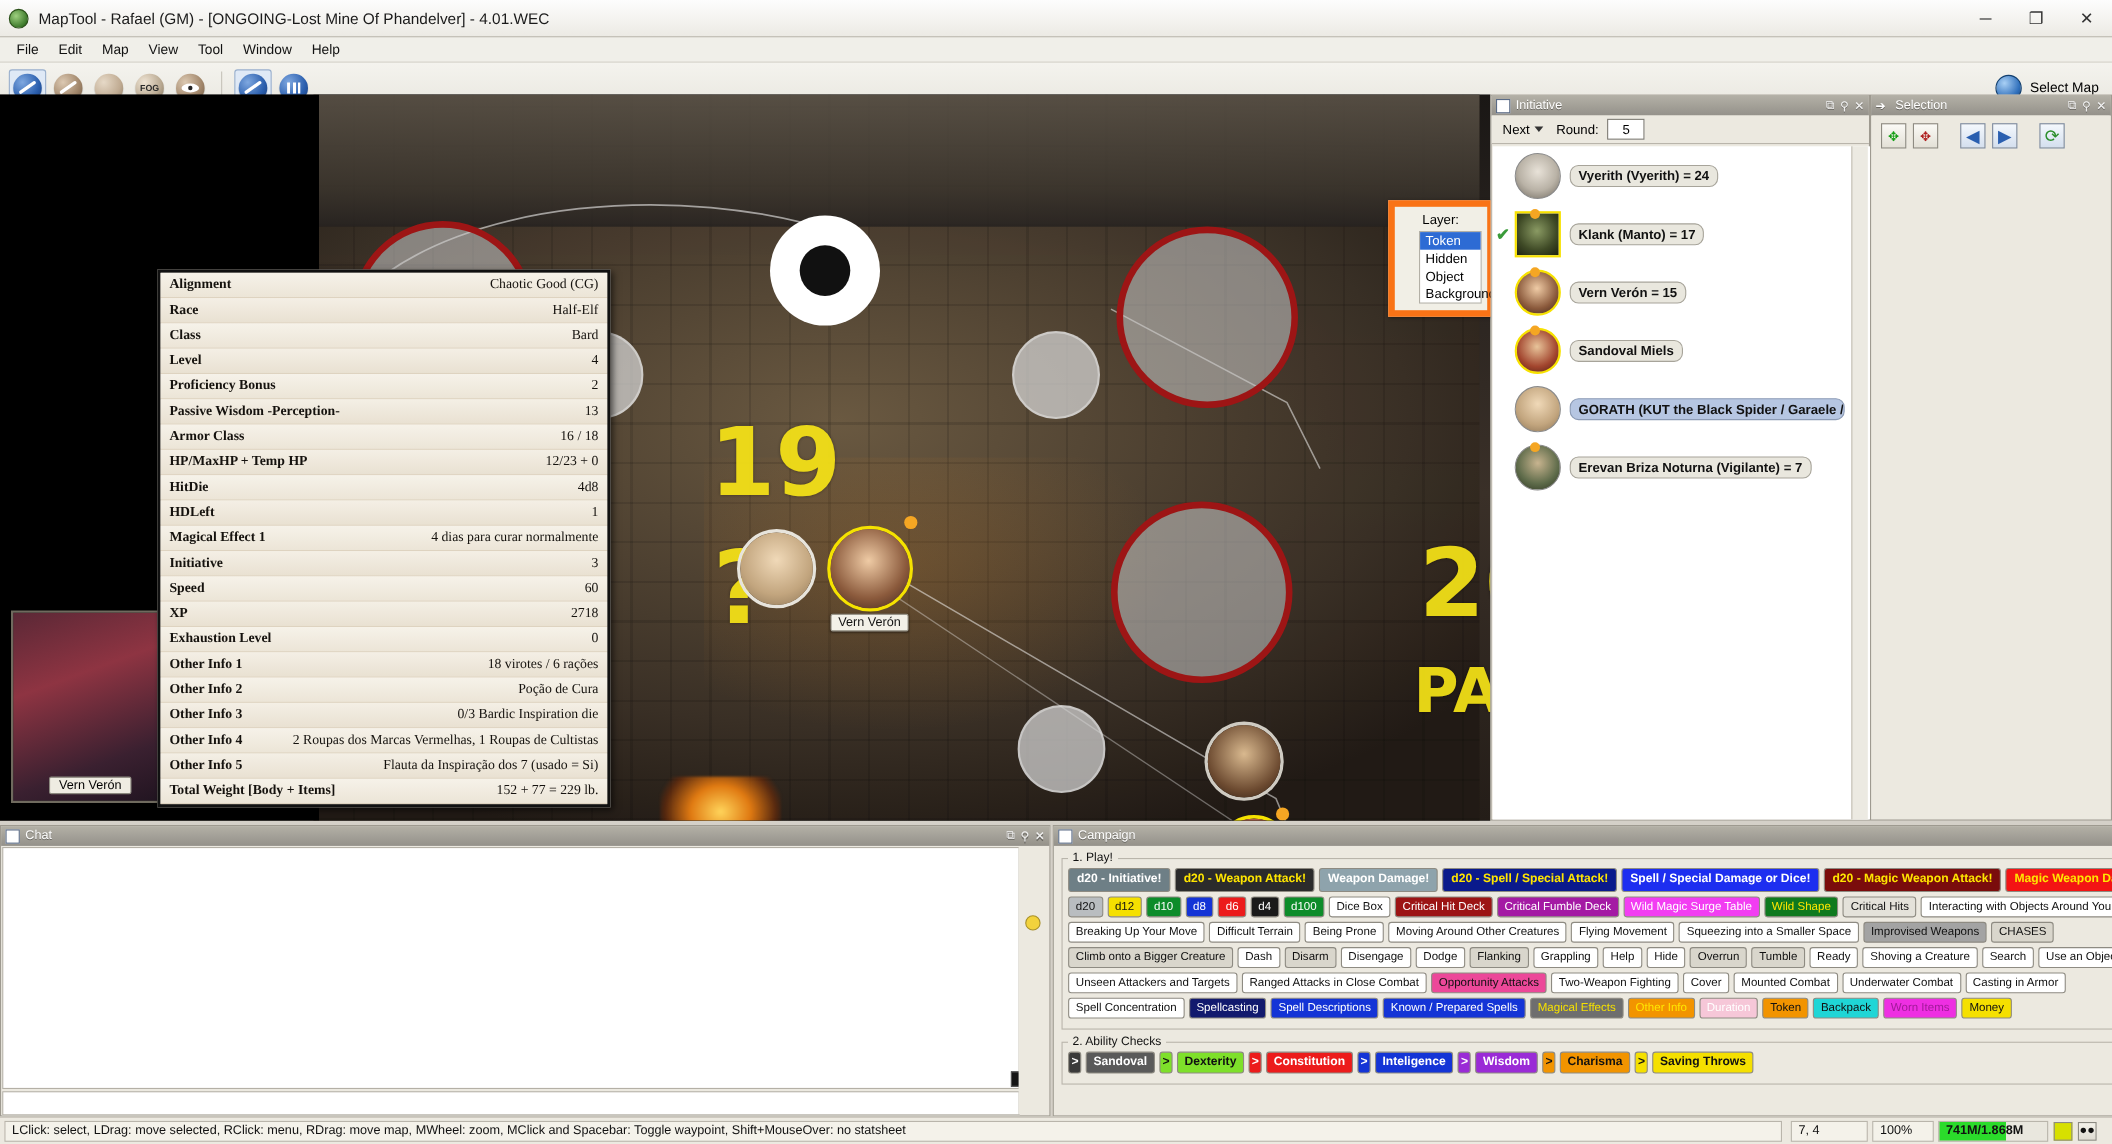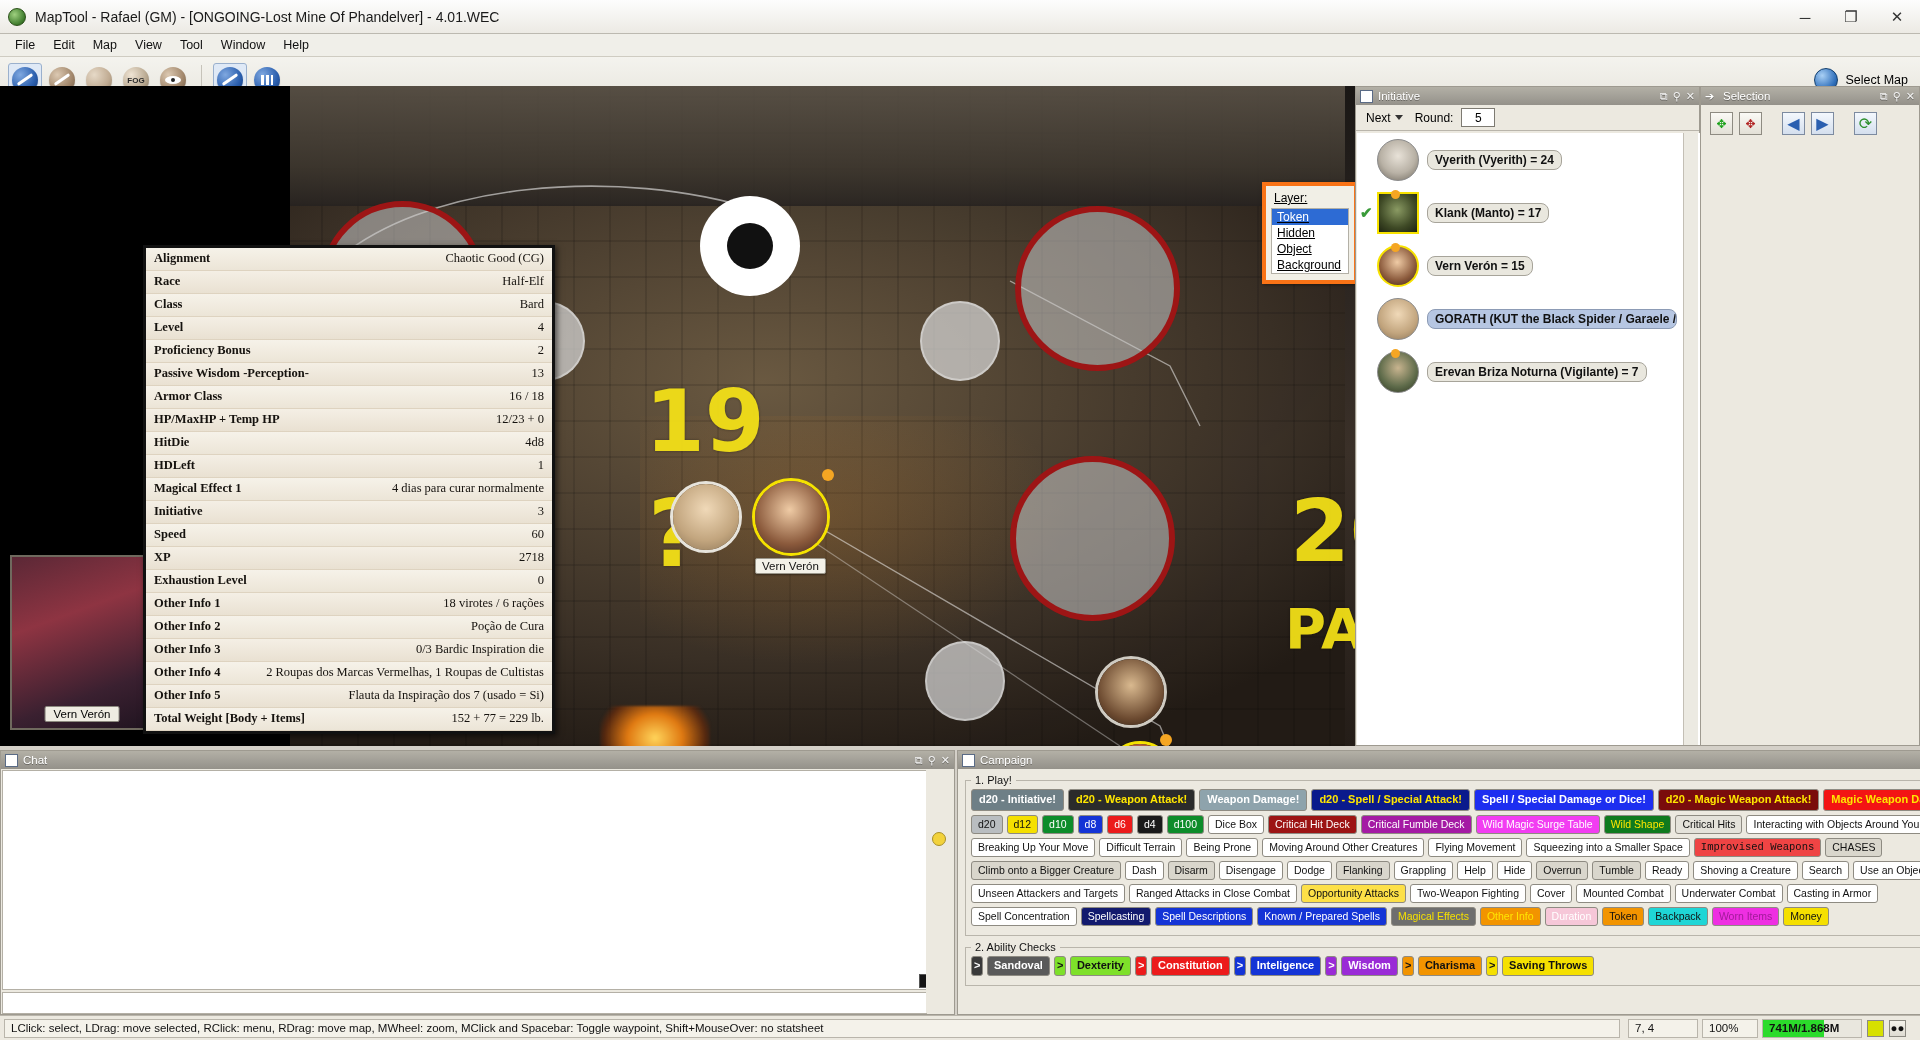--- a/index.html
+++ b/index.html
@@ -98,22 +98,22 @@
 
   .pctok{position:absolute;border-radius:50%;overflow:hidden;border:3px solid #f5e200;}
   .pctok .face{width:100%;height:100%;}
   .namelabel{position:absolute; background:#f3f1e8; border:1px solid #9a968a;
      font-size:11.5px; padding:1px 6px; border-radius:2px; color:#111; white-space:nowrap;
      box-shadow:0 1px 2px rgba(0,0,0,.4);}
   .statedot{position:absolute;width:12px;height:12px;border-radius:50%;background:#f5a623;}
 
   
   .layerbox{ position:absolute; left:1262px; top:96px; width:96px;
-     background:#f1efe6; border:4px solid #f97316; font-size:12px; padding:4px 5px 6px 5px;
-     box-shadow:1px 1px 3px rgba(0,0,0,.4); z-index:30;text-decoration:underline;}
+     background:#f1efe6; border:6px solid #f97316; font-size:12px; padding:4px 5px 6px 22px;
+     box-shadow:1px 1px 3px rgba(0,0,0,.4); z-index:30;}
   .layerbox .lbl{ padding:1px 3px 3px 3px; }
   .layerbox ul{ list-style:none; border:1px solid #b3b0a6; background:#fff;}
   .layerbox li{ padding:1px 5px; }
   .layerbox li.active{ background:#2d6bd4; color:#fff; }
 
   
   .statsheet{ position:absolute; left:143px; top:245px; width:412px;
      background:#efe8dc; border:3px solid #111; z-index:40;
      box-shadow:2px 2px 6px rgba(0,0,0,.6); }
   .ssrow{ display:flex; justify-content:space-between; align-items:center;
@@ -462,20 +462,25 @@
           <div class="initav square" style="background: radial-gradient(circle at 48% 42%, rgb(138, 154, 99), rgb(63, 74, 38) 60%, rgb(28, 33, 15));"></div>
           <div class="minidot" style="right: auto; left: 34px; top: 4px;"></div>
           <div class="initname">Klank (Manto) = 17</div>
         </div>
         <div class="initrow">
           <div class="initav yellow" style="background: radial-gradient(circle at 48% 40%, rgb(239, 203, 165), rgb(139, 90, 60) 60%, rgb(58, 32, 25));"></div>
           <div class="minidot" style="right: auto; left: 34px; top: 4px;"></div>
           <div class="initname">Vern Verón = 15</div>
         </div>
         <div class="initrow">
+          <div class="initav yellow" style="background: radial-gradient(circle at 48% 40%, rgb(232, 196, 154), rgb(162, 69, 46) 60%, rgb(74, 29, 20));"></div>
+          <div class="minidot" style="right: auto; left: 34px; top: 4px;"></div>
+          <div class="initname">Sandoval Miels</div>
+        </div>
+        <div class="initrow">
           <div class="initav" style="background: radial-gradient(circle at 50% 38%, rgb(240, 217, 184), rgb(194, 165, 126) 60%, rgb(138, 115, 85));"></div>
           <div class="initname selrow" style="width: 250px;">GORATH (KUT the Black Spider / Garaele / GOR</div>
         </div>
         <div class="initrow">
           <div class="initav" style="background: radial-gradient(circle at 50% 40%, rgb(200, 180, 143), rgb(94, 107, 74) 60%, rgb(43, 51, 32));"></div>
           <div class="minidot" style="right: auto; left: 34px; top: 4px;"></div>
           <div class="initname">Erevan Briza Noturna (Vigilante) = 7</div>
         </div>
       </div>
     <div class="initscroll"></div>
@@ -563,21 +568,21 @@
             <div class="mbtn" style="background: rgb(228, 226, 218); color: rgb(17, 17, 17);">Critical Hits</div>
             <div class="mbtn" style="background: rgb(255, 255, 255); color: rgb(17, 17, 17);">Interacting with Objects Around You</div>
           </div>
           <div class="btnrow">
             <div class="mbtn" style="background: rgb(255, 255, 255); color: rgb(17, 17, 17);">Breaking Up Your Move</div>
             <div class="mbtn" style="background: rgb(255, 255, 255); color: rgb(17, 17, 17);">Difficult Terrain</div>
             <div class="mbtn" style="background: rgb(255, 255, 255); color: rgb(17, 17, 17);">Being Prone</div>
             <div class="mbtn" style="background: rgb(255, 255, 255); color: rgb(17, 17, 17);">Moving Around Other Creatures</div>
             <div class="mbtn" style="background: rgb(255, 255, 255); color: rgb(17, 17, 17);">Flying Movement</div>
             <div class="mbtn" style="background: rgb(255, 255, 255); color: rgb(17, 17, 17);">Squeezing into a Smaller Space</div>
-            <div class="mbtn" style="background: #ef4444; color: rgb(17, 17, 17); font-family: Liberation Mono, monospace;">Improvised Weapons</div>
+            <div class="mbtn" style="background: #a3a3a3; color: rgb(17, 17, 17);">Improvised Weapons</div>
             <div class="mbtn" style="background: rgb(217, 214, 204); color: rgb(17, 17, 17);">CHASES</div>
           </div>
           <div class="btnrow">
             <div class="mbtn" style="background: rgb(217, 214, 204); color: rgb(17, 17, 17);">Climb onto a Bigger Creature</div>
             <div class="mbtn" style="background: rgb(255, 255, 255); color: rgb(17, 17, 17);">Dash</div>
             <div class="mbtn" style="background: rgb(217, 214, 204); color: rgb(17, 17, 17);">Disarm</div>
             <div class="mbtn" style="background: rgb(255, 255, 255); color: rgb(17, 17, 17);">Disengage</div>
             <div class="mbtn" style="background: rgb(255, 255, 255); color: rgb(17, 17, 17);">Dodge</div>
             <div class="mbtn" style="background: rgb(217, 214, 204); color: rgb(17, 17, 17);">Flanking</div>
             <div class="mbtn" style="background: #ffffff; color: rgb(17, 17, 17);">Grappling</div>
@@ -586,21 +591,21 @@
             <div class="mbtn" style="background: rgb(217, 214, 204); color: rgb(17, 17, 17);">Overrun</div>
             <div class="mbtn" style="background: rgb(217, 214, 204); color: rgb(17, 17, 17);">Tumble</div>
             <div class="mbtn" style="background: rgb(255, 255, 255); color: rgb(17, 17, 17);">Ready</div>
             <div class="mbtn" style="background: rgb(255, 255, 255); color: rgb(17, 17, 17);">Shoving a Creature</div>
             <div class="mbtn" style="background: rgb(255, 255, 255); color: rgb(17, 17, 17);">Search</div>
             <div class="mbtn" style="background: rgb(255, 255, 255); color: rgb(17, 17, 17);">Use an Object</div>
           </div>
           <div class="btnrow">
             <div class="mbtn" style="background: rgb(255, 255, 255); color: rgb(17, 17, 17);">Unseen Attackers and Targets</div>
             <div class="mbtn" style="background: rgb(255, 255, 255); color: rgb(17, 17, 17);">Ranged Attacks in Close Combat</div>
-            <div class="mbtn" style="background: #fde047; color: rgb(17, 17, 17);">Opportunity Attacks</div>
+            <div class="mbtn" style="background: #ec4899; color: rgb(17, 17, 17);">Opportunity Attacks</div>
             <div class="mbtn" style="background: rgb(255, 255, 255); color: rgb(17, 17, 17);">Two-Weapon Fighting</div>
             <div class="mbtn" style="background: rgb(255, 255, 255); color: rgb(17, 17, 17);">Cover</div>
             <div class="mbtn" style="background: rgb(255, 255, 255); color: rgb(17, 17, 17);">Mounted Combat</div>
             <div class="mbtn" style="background: rgb(255, 255, 255); color: rgb(17, 17, 17);">Underwater Combat</div>
             <div class="mbtn" style="background: rgb(255, 255, 255); color: rgb(17, 17, 17);">Casting in Armor</div>
           </div>
           <div class="btnrow">
             <div class="mbtn" style="background: rgb(255, 255, 255); color: rgb(17, 17, 17);">Spell Concentration</div>
             <div class="mbtn" style="background: rgb(18, 26, 110); color: rgb(255, 255, 255);">Spellcasting</div>
             <div class="mbtn" style="background: rgb(20, 52, 214); color: rgb(255, 255, 255);">Spell Descriptions</div>

